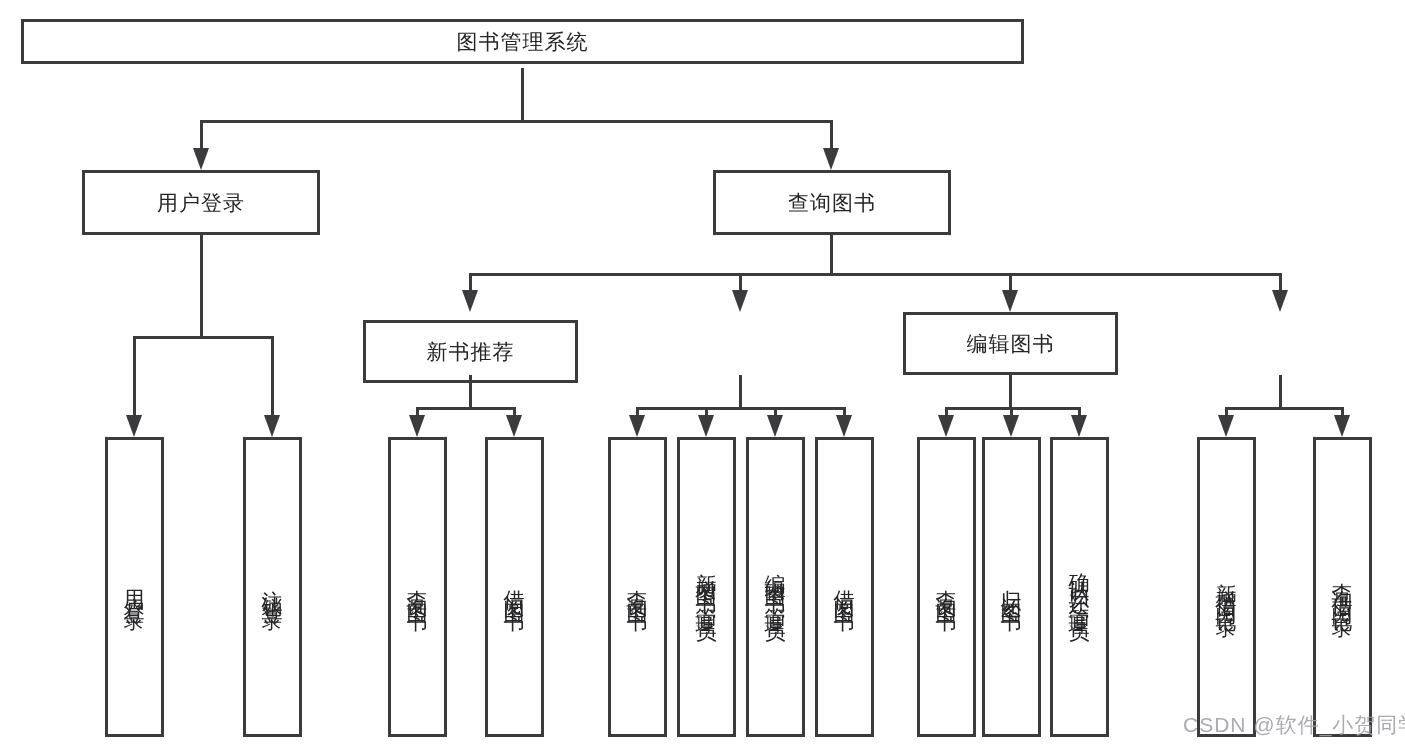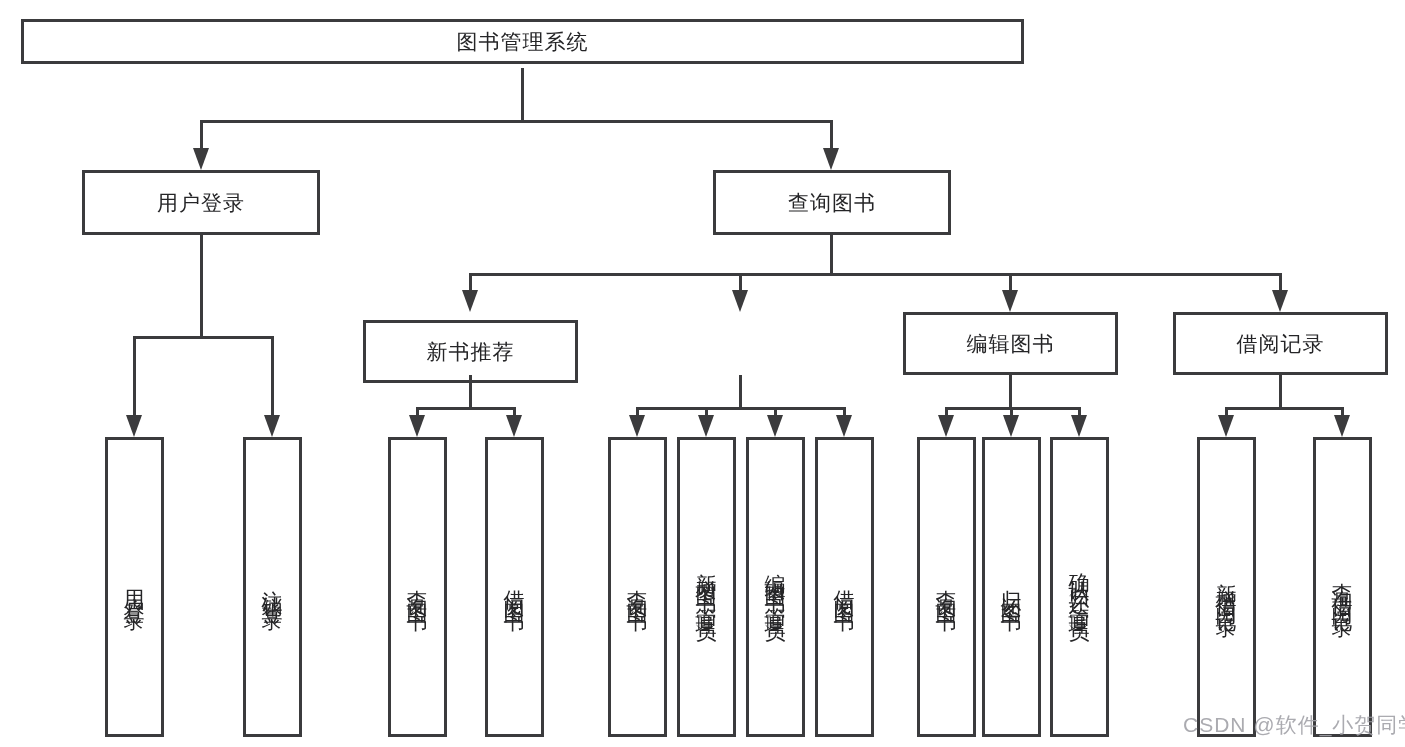--- a/index.html
+++ b/index.html
@@ -62,23 +62,20 @@
 
   <div class="box" style="left:363px;top:320px;width:215px;height:63px;">
     <span>新书推荐</span>
   </div>
 
 
   <div class="box" style="left:903px;top:312px;width:215px;height:63px;">
     <span>编辑图书</span>
   </div>
 
-  <div class="box" style="left:1173px;top:312px;width:215px;height:63px;">
-    <span>借阅记录</span>
-  </div>
 
   <div class="box leaf" style="left:105px;">
     <span class="vtext">用户登录</span>
   </div>
   <div class="box leaf" style="left:243px;">
     <span class="vtext">注销登录</span>
   </div>
 
   <div class="box leaf" style="left:388px;">
     <span class="vtext">查询图书</span>

